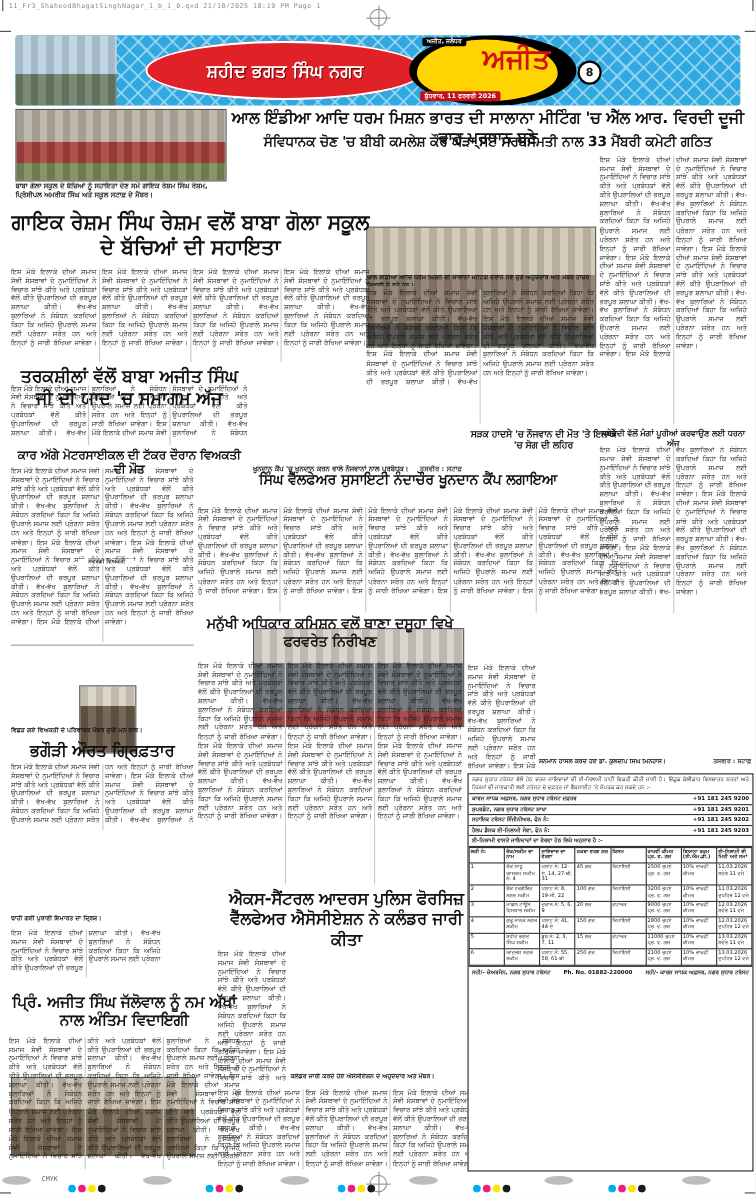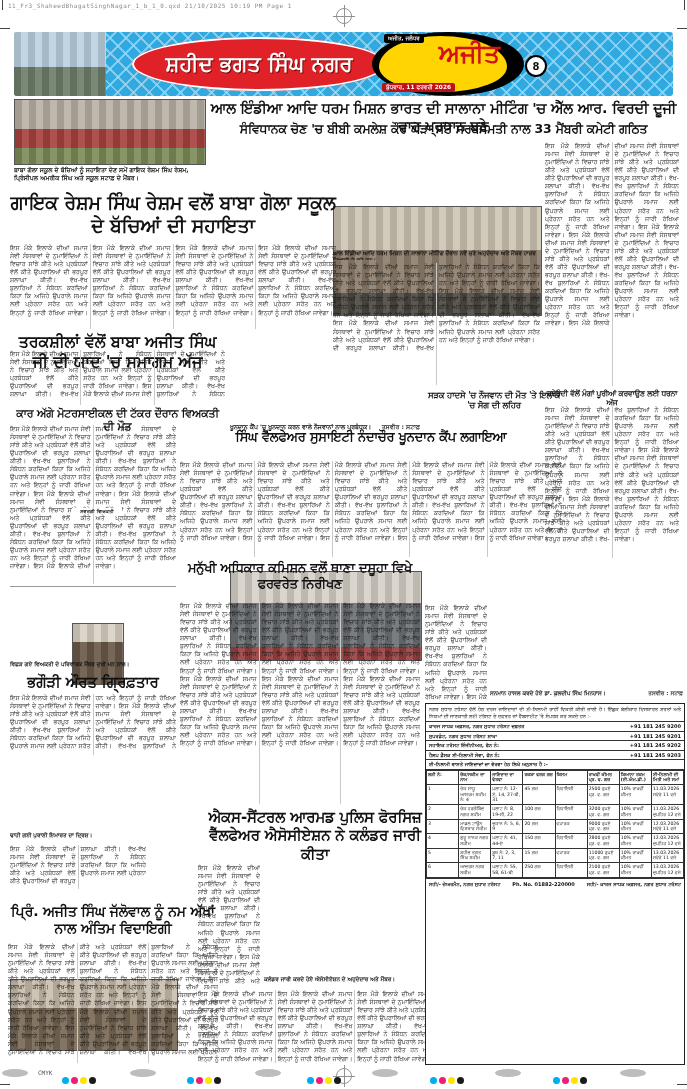--- a/index.html
+++ b/index.html
@@ -68,21 +68,21 @@
   <div class="abs printline" style="left:8px;top:2px;width:450px">11_Fr3_ShaheedBhagatSinghNagar_1_b_1_0.qxd  21/10/2025  10:19 PM  Page 1</div>
   <div class="abs regcross" style="left:336px;top:8px"></div>
   <div class="abs regcross" style="left:336px;top:1068px"></div>
 
   <div class="abs masthead">
     <div class="diamonds"></div>
     <div class="mast-photo ph ph-statue" style="left:0"></div>
 
     <div class="abs" style="left:118px;top:5px;width:254px;height:54px;background:#e02128;border-radius:50%;
          display:flex;align-items:center;justify-content:center;box-shadow:0 0 0 2px #fff inset">
-      <span style="color:#fff;font-weight:bold;font-size:21px;text-shadow:1px 1px 0 #7a0000">ਸ਼ਹੀਦ ਭਗਤ ਸਿੰਘ ਨਗਰ</span>
+      <span style="color:#fff;font-weight:bold;font-size:16px;text-shadow:1px 1px 0 #7a0000">ਸ਼ਹੀਦ ਭਗਤ ਸਿੰਘ ਨਗਰ</span>
     </div>
     <div class="abs" style="left:358px;top:0;width:152px;height:64px;background:#000;border-radius:50%">
       <div class="abs" style="left:7px;top:4px;width:128px;height:56px;background:#ffd400;border-radius:48% 52% 50% 50%/55% 55% 45% 45%"></div>
       <div class="abs" style="left:12px;top:2px;background:#000;color:#fff;font-size:5.5px;font-weight:bold;
            padding:1px 4px;border-radius:2px">ਅਜੀਤ, ਜਲੰਧਰ</div>
       <div class="abs" style="left:14px;top:9px;width:114px;text-align:right;color:#d31118;font-weight:bold;
            font-size:25px;line-height:1">ਅਜੀਤ</div>
       <div class="abs" style="left:10px;bottom:4px;background:#c01018;color:#fff;font-size:5.8px;font-weight:bold;
            padding:1px 4px;border-radius:2px">ਬੁੱਧਵਾਰ, 11 ਫਰਵਰੀ 2026</div>
     </div>
@@ -141,21 +141,21 @@
   <div class="abs h-big" style="left:180px;top:560px;width:240px;font-size:13px">ਮਨੁੱਖੀ ਅਧਿਕਾਰ ਕਮਿਸ਼ਨ ਵਲੋਂ ਥਾਣਾ ਦਸੂਹਾ ਵਿਖੇ ਫਰਵਰੇਤ ਨਿਰੀਖਣ</div>
   <div class="abs bodytxt" style="left:180px;top:602px;width:240px;height:202px;column-count:3">ਇਸ ਮੌਕੇ ਇਲਾਕੇ ਦੀਆਂ ਸਮਾਜ ਸੇਵੀ ਸੰਸਥਾਵਾਂ ਦੇ ਨੁਮਾਇੰਦਿਆਂ ਨੇ ਵਿਚਾਰ ਸਾਂਝੇ ਕੀਤੇ ਅਤੇ ਪ੍ਰਬੰਧਕਾਂ ਵੱਲੋਂ ਕੀਤੇ ਉਪਰਾਲਿਆਂ ਦੀ ਭਰਪੂਰ ਸ਼ਲਾਘਾ ਕੀਤੀ। ਵੱਖ-ਵੱਖ ਬੁਲਾਰਿਆਂ ਨੇ ਸੰਬੋਧਨ ਕਰਦਿਆਂ ਕਿਹਾ ਕਿ ਅਜਿਹੇ ਉਪਰਾਲੇ ਸਮਾਜ ਲਈ ਪ੍ਰੇਰਨਾ ਸਰੋਤ ਹਨ ਅਤੇ ਇਨ੍ਹਾਂ ਨੂੰ ਜਾਰੀ ਰੱਖਿਆ ਜਾਵੇਗਾ। ਇਸ ਮੌਕੇ ਇਲਾਕੇ ਦੀਆਂ ਸਮਾਜ ਸੇਵੀ ਸੰਸਥਾਵਾਂ ਦੇ ਨੁਮਾਇੰਦਿਆਂ ਨੇ ਵਿਚਾਰ ਸਾਂਝੇ ਕੀਤੇ ਅਤੇ ਪ੍ਰਬੰਧਕਾਂ ਵੱਲੋਂ ਕੀਤੇ ਉਪਰਾਲਿਆਂ ਦੀ ਭਰਪੂਰ ਸ਼ਲਾਘਾ ਕੀਤੀ। ਵੱਖ-ਵੱਖ ਬੁਲਾਰਿਆਂ ਨੇ ਸੰਬੋਧਨ ਕਰਦਿਆਂ ਕਿਹਾ ਕਿ ਅਜਿਹੇ ਉਪਰਾਲੇ ਸਮਾਜ ਲਈ ਪ੍ਰੇਰਨਾ ਸਰੋਤ ਹਨ ਅਤੇ ਇਨ੍ਹਾਂ ਨੂੰ ਜਾਰੀ ਰੱਖਿਆ ਜਾਵੇਗਾ। ਇਸ ਮੌਕੇ ਇਲਾਕੇ ਦੀਆਂ ਸਮਾਜ ਸੇਵੀ ਸੰਸਥਾਵਾਂ ਦੇ ਨੁਮਾਇੰਦਿਆਂ ਨੇ ਵਿਚਾਰ ਸਾਂਝੇ ਕੀਤੇ ਅਤੇ ਪ੍ਰਬੰਧਕਾਂ ਵੱਲੋਂ ਕੀਤੇ ਉਪਰਾਲਿਆਂ ਦੀ ਭਰਪੂਰ ਸ਼ਲਾਘਾ ਕੀਤੀ। ਵੱਖ-ਵੱਖ ਬੁਲਾਰਿਆਂ ਨੇ ਸੰਬੋਧਨ ਕਰਦਿਆਂ ਕਿਹਾ ਕਿ ਅਜਿਹੇ ਉਪਰਾਲੇ ਸਮਾਜ ਲਈ ਪ੍ਰੇਰਨਾ ਸਰੋਤ ਹਨ ਅਤੇ ਇਨ੍ਹਾਂ ਨੂੰ ਜਾਰੀ ਰੱਖਿਆ ਜਾਵੇਗਾ। ਇਸ ਮੌਕੇ ਇਲਾਕੇ ਦੀਆਂ ਸਮਾਜ ਸੇਵੀ ਸੰਸਥਾਵਾਂ ਦੇ ਨੁਮਾਇੰਦਿਆਂ ਨੇ ਵਿਚਾਰ ਸਾਂਝੇ ਕੀਤੇ ਅਤੇ ਪ੍ਰਬੰਧਕਾਂ ਵੱਲੋਂ ਕੀਤੇ ਉਪਰਾਲਿਆਂ ਦੀ ਭਰਪੂਰ ਸ਼ਲਾਘਾ ਕੀਤੀ। ਵੱਖ-ਵੱਖ ਬੁਲਾਰਿਆਂ ਨੇ ਸੰਬੋਧਨ ਕਰਦਿਆਂ ਕਿਹਾ ਕਿ ਅਜਿਹੇ ਉਪਰਾਲੇ ਸਮਾਜ ਲਈ ਪ੍ਰੇਰਨਾ ਸਰੋਤ ਹਨ ਅਤੇ ਇਨ੍ਹਾਂ ਨੂੰ ਜਾਰੀ ਰੱਖਿਆ ਜਾਵੇਗਾ। ਇਸ ਮੌਕੇ ਇਲਾਕੇ ਦੀਆਂ ਸਮਾਜ ਸੇਵੀ ਸੰਸਥਾਵਾਂ ਦੇ ਨੁਮਾਇੰਦਿਆਂ ਨੇ ਵਿਚਾਰ ਸਾਂਝੇ ਕੀਤੇ ਅਤੇ ਪ੍ਰਬੰਧਕਾਂ ਵੱਲੋਂ ਕੀਤੇ ਉਪਰਾਲਿਆਂ ਦੀ ਭਰਪੂਰ ਸ਼ਲਾਘਾ ਕੀਤੀ। ਵੱਖ-ਵੱਖ ਬੁਲਾਰਿਆਂ ਨੇ ਸੰਬੋਧਨ ਕਰਦਿਆਂ ਕਿਹਾ ਕਿ ਅਜਿਹੇ ਉਪਰਾਲੇ ਸਮਾਜ ਲਈ ਪ੍ਰੇਰਨਾ ਸਰੋਤ ਹਨ ਅਤੇ ਇਨ੍ਹਾਂ ਨੂੰ ਜਾਰੀ ਰੱਖਿਆ ਜਾਵੇਗਾ। ਇਸ ਮੌਕੇ ਇਲਾਕੇ ਦੀਆਂ ਸਮਾਜ ਸੇਵੀ ਸੰਸਥਾਵਾਂ ਦੇ ਨੁਮਾਇੰਦਿਆਂ ਨੇ ਵਿਚਾਰ ਸਾਂਝੇ ਕੀਤੇ ਅਤੇ ਪ੍ਰਬੰਧਕਾਂ ਵੱਲੋਂ ਕੀਤੇ ਉਪਰਾਲਿਆਂ ਦੀ ਭਰਪੂਰ ਸ਼ਲਾਘਾ ਕੀਤੀ। ਵੱਖ-ਵੱਖ ਬੁਲਾਰਿਆਂ ਨੇ ਸੰਬੋਧਨ ਕਰਦਿਆਂ ਕਿਹਾ ਕਿ ਅਜਿਹੇ ਉਪਰਾਲੇ ਸਮਾਜ ਲਈ ਪ੍ਰੇਰਨਾ ਸਰੋਤ ਹਨ ਅਤੇ ਇਨ੍ਹਾਂ ਨੂੰ ਜਾਰੀ ਰੱਖਿਆ ਜਾਵੇਗਾ। </div>
 
 
   <div class="abs bodytxt" style="left:425px;top:604px;width:62px;height:97px;column-count:1">ਇਸ ਮੌਕੇ ਇਲਾਕੇ ਦੀਆਂ ਸਮਾਜ ਸੇਵੀ ਸੰਸਥਾਵਾਂ ਦੇ ਨੁਮਾਇੰਦਿਆਂ ਨੇ ਵਿਚਾਰ ਸਾਂਝੇ ਕੀਤੇ ਅਤੇ ਪ੍ਰਬੰਧਕਾਂ ਵੱਲੋਂ ਕੀਤੇ ਉਪਰਾਲਿਆਂ ਦੀ ਭਰਪੂਰ ਸ਼ਲਾਘਾ ਕੀਤੀ। ਵੱਖ-ਵੱਖ ਬੁਲਾਰਿਆਂ ਨੇ ਸੰਬੋਧਨ ਕਰਦਿਆਂ ਕਿਹਾ ਕਿ ਅਜਿਹੇ ਉਪਰਾਲੇ ਸਮਾਜ ਲਈ ਪ੍ਰੇਰਨਾ ਸਰੋਤ ਹਨ ਅਤੇ ਇਨ੍ਹਾਂ ਨੂੰ ਜਾਰੀ ਰੱਖਿਆ ਜਾਵੇਗਾ। ਇਸ ਮੌਕੇ ਇਲਾਕੇ ਦੀਆਂ ਸਮਾਜ ਸੇਵੀ ਸੰਸਥਾਵਾਂ ਦੇ ਨੁਮਾਇੰਦਿਆਂ ਨੇ ਵਿਚਾਰ ਸਾਂਝੇ ਕੀਤੇ ਅਤੇ ਪ੍ਰਬੰਧਕਾਂ ਵੱਲੋਂ ਕੀਤੇ ਉਪਰਾਲਿਆਂ ਦੀ ਭਰਪੂਰ ਸ਼ਲਾਘਾ ਕੀਤੀ। ਵੱਖ-ਵੱਖ ਬੁਲਾਰਿਆਂ ਨੇ ਸੰਬੋਧਨ ਕਰਦਿਆਂ ਕਿਹਾ ਕਿ ਅਜਿਹੇ ਉਪਰਾਲੇ ਸਮਾਜ ਲਈ ਪ੍ਰੇਰਨਾ ਸਰੋਤ ਹਨ ਅਤੇ ਇਨ੍ਹਾਂ ਨੂੰ ਜਾਰੀ ਰੱਖਿਆ ਜਾਵੇਗਾ। </div>
 
   <div class="abs caption" style="left:490px;top:690px;width:193px;height:10px;overflow:hidden;font-size:5.6px"><span>ਸਨਮਾਨ ਹਾਸਲ ਕਰਦੇ ਹੋਏ ਡਾ. ਕੁਲਦੀਪ ਸਿੰਘ ਮਿਨਹਾਸ।</span>
        <span class="credit" style="float:right">ਤਸਵੀਰ : ਸਟਾਫ਼</span></div>
 
   <div class="abs h-big" style="left:198px;top:808px;width:234px;font-size:15px">
-    <div>ਐਕਸ-ਸੈਂਟਰਲ ਆਰਮਡ ਪੁਲਿਸ ਫੋਰਸਿਜ਼</div>
+    <div>ਐਕਸ-ਸੈਂਟਰਲ ਆਦਰਸ ਪੁਲਿਸ ਫੋਰਸਿਜ਼</div>
     <div>ਵੈੱਲਫੇਅਰ ਐਸੋਸੀਏਸ਼ਨ ਨੇ ਕਲੰਡਰ ਜਾਰੀ ਕੀਤਾ</div>
   </div>
   <div class="abs bodytxt" style="left:198px;top:864px;width:62px;height:124px;column-count:1">ਇਸ ਮੌਕੇ ਇਲਾਕੇ ਦੀਆਂ ਸਮਾਜ ਸੇਵੀ ਸੰਸਥਾਵਾਂ ਦੇ ਨੁਮਾਇੰਦਿਆਂ ਨੇ ਵਿਚਾਰ ਸਾਂਝੇ ਕੀਤੇ ਅਤੇ ਪ੍ਰਬੰਧਕਾਂ ਵੱਲੋਂ ਕੀਤੇ ਉਪਰਾਲਿਆਂ ਦੀ ਭਰਪੂਰ ਸ਼ਲਾਘਾ ਕੀਤੀ। ਵੱਖ-ਵੱਖ ਬੁਲਾਰਿਆਂ ਨੇ ਸੰਬੋਧਨ ਕਰਦਿਆਂ ਕਿਹਾ ਕਿ ਅਜਿਹੇ ਉਪਰਾਲੇ ਸਮਾਜ ਲਈ ਪ੍ਰੇਰਨਾ ਸਰੋਤ ਹਨ ਅਤੇ ਇਨ੍ਹਾਂ ਨੂੰ ਜਾਰੀ ਰੱਖਿਆ ਜਾਵੇਗਾ। ਇਸ ਮੌਕੇ ਇਲਾਕੇ ਦੀਆਂ ਸਮਾਜ ਸੇਵੀ ਸੰਸਥਾਵਾਂ ਦੇ ਨੁਮਾਇੰਦਿਆਂ ਨੇ ਵਿਚਾਰ ਸਾਂਝੇ ਕੀਤੇ ਅਤੇ ਪ੍ਰਬੰਧਕਾਂ ਵੱਲੋਂ ਕੀਤੇ ਉਪਰਾਲਿਆਂ ਦੀ ਭਰਪੂਰ ਸ਼ਲਾਘਾ ਕੀਤੀ। ਵੱਖ-ਵੱਖ ਬੁਲਾਰਿਆਂ ਨੇ ਸੰਬੋਧਨ ਕਰਦਿਆਂ ਕਿਹਾ ਕਿ ਅਜਿਹੇ ਉਪਰਾਲੇ ਸਮਾਜ ਲਈ ਪ੍ਰੇਰਨਾ ਸਰੋਤ ਹਨ ਅਤੇ ਇਨ੍ਹਾਂ ਨੂੰ ਜਾਰੀ ਰੱਖਿਆ ਜਾਵੇਗਾ। </div>
 
   <div class="abs caption" style="left:264px;top:976px;width:164px;height:10px;overflow:hidden;font-size:5.6px">ਕਲੰਡਰ ਜਾਰੀ ਕਰਦੇ ਹੋਏ ਐਸੋਸੀਏਸ਼ਨ ਦੇ ਅਹੁਦੇਦਾਰ ਅਤੇ ਮੈਂਬਰ।</div>
   <div class="abs bodytxt" style="left:198px;top:990px;width:234px;height:73px;column-count:3">ਇਸ ਮੌਕੇ ਇਲਾਕੇ ਦੀਆਂ ਸਮਾਜ ਸੇਵੀ ਸੰਸਥਾਵਾਂ ਦੇ ਨੁਮਾਇੰਦਿਆਂ ਨੇ ਵਿਚਾਰ ਸਾਂਝੇ ਕੀਤੇ ਅਤੇ ਪ੍ਰਬੰਧਕਾਂ ਵੱਲੋਂ ਕੀਤੇ ਉਪਰਾਲਿਆਂ ਦੀ ਭਰਪੂਰ ਸ਼ਲਾਘਾ ਕੀਤੀ। ਵੱਖ-ਵੱਖ ਬੁਲਾਰਿਆਂ ਨੇ ਸੰਬੋਧਨ ਕਰਦਿਆਂ ਕਿਹਾ ਕਿ ਅਜਿਹੇ ਉਪਰਾਲੇ ਸਮਾਜ ਲਈ ਪ੍ਰੇਰਨਾ ਸਰੋਤ ਹਨ ਅਤੇ ਇਨ੍ਹਾਂ ਨੂੰ ਜਾਰੀ ਰੱਖਿਆ ਜਾਵੇਗਾ। ਇਸ ਮੌਕੇ ਇਲਾਕੇ ਦੀਆਂ ਸਮਾਜ ਸੇਵੀ ਸੰਸਥਾਵਾਂ ਦੇ ਨੁਮਾਇੰਦਿਆਂ ਨੇ ਵਿਚਾਰ ਸਾਂਝੇ ਕੀਤੇ ਅਤੇ ਪ੍ਰਬੰਧਕਾਂ ਵੱਲੋਂ ਕੀਤੇ ਉਪਰਾਲਿਆਂ ਦੀ ਭਰਪੂਰ ਸ਼ਲਾਘਾ ਕੀਤੀ। ਵੱਖ-ਵੱਖ ਬੁਲਾਰਿਆਂ ਨੇ ਸੰਬੋਧਨ ਕਰਦਿਆਂ ਕਿਹਾ ਕਿ ਅਜਿਹੇ ਉਪਰਾਲੇ ਸਮਾਜ ਲਈ ਪ੍ਰੇਰਨਾ ਸਰੋਤ ਹਨ ਅਤੇ ਇਨ੍ਹਾਂ ਨੂੰ ਜਾਰੀ ਰੱਖਿਆ ਜਾਵੇਗਾ। ਇਸ ਮੌਕੇ ਇਲਾਕੇ ਦੀਆਂ ਸਮਾਜ ਸੇਵੀ ਸੰਸਥਾਵਾਂ ਦੇ ਨੁਮਾਇੰਦਿਆਂ ਨੇ ਵਿਚਾਰ ਸਾਂਝੇ ਕੀਤੇ ਅਤੇ ਪ੍ਰਬੰਧਕਾਂ ਵੱਲੋਂ ਕੀਤੇ ਉਪਰਾਲਿਆਂ ਦੀ ਭਰਪੂਰ ਸ਼ਲਾਘਾ ਕੀਤੀ। ਵੱਖ-ਵੱਖ ਬੁਲਾਰਿਆਂ ਨੇ ਸੰਬੋਧਨ ਕਰਦਿਆਂ ਕਿਹਾ ਕਿ ਅਜਿਹੇ ਉਪਰਾਲੇ ਸਮਾਜ ਲਈ ਪ੍ਰੇਰਨਾ ਸਰੋਤ ਹਨ ਅਤੇ ਇਨ੍ਹਾਂ ਨੂੰ ਜਾਰੀ ਰੱਖਿਆ ਜਾਵੇਗਾ। </div>
 
   <div class="abs notice" style="left:425px;top:703px;width:258px;height:360px;overflow:hidden">
     <div class="intro">ਨਗਰ ਸੁਧਾਰ ਟਰੱਸਟ ਵੱਲੋਂ ਹੇਠ ਦਰਜ ਜਾਇਦਾਦਾਂ ਦੀ ਈ-ਨਿਲਾਮੀ ਰਾਹੀਂ ਵਿਕਰੀ ਕੀਤੀ ਜਾਣੀ ਹੈ। ਇੱਛੁਕ ਬੋਲੀਕਾਰ ਵਿਸਥਾਰਤ ਸ਼ਰਤਾਂ ਅਤੇ ਨਿਯਮਾਂ ਦੀ ਜਾਣਕਾਰੀ ਲਈ ਟਰੱਸਟ ਦੇ ਦਫ਼ਤਰ ਜਾਂ ਵੈੱਬਸਾਈਟ 'ਤੇ ਸੰਪਰਕ ਕਰ ਸਕਦੇ ਹਨ :-</div>
     <div>

